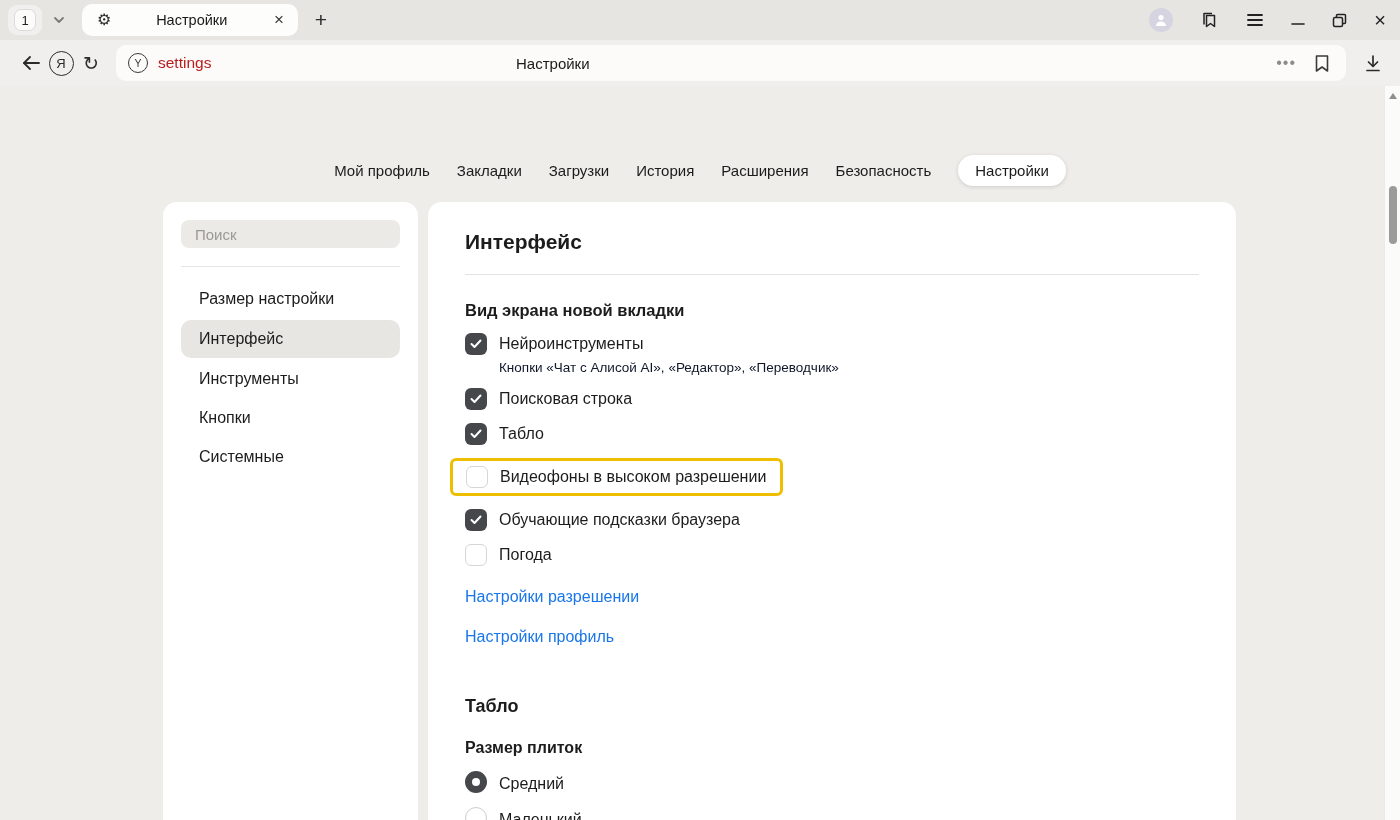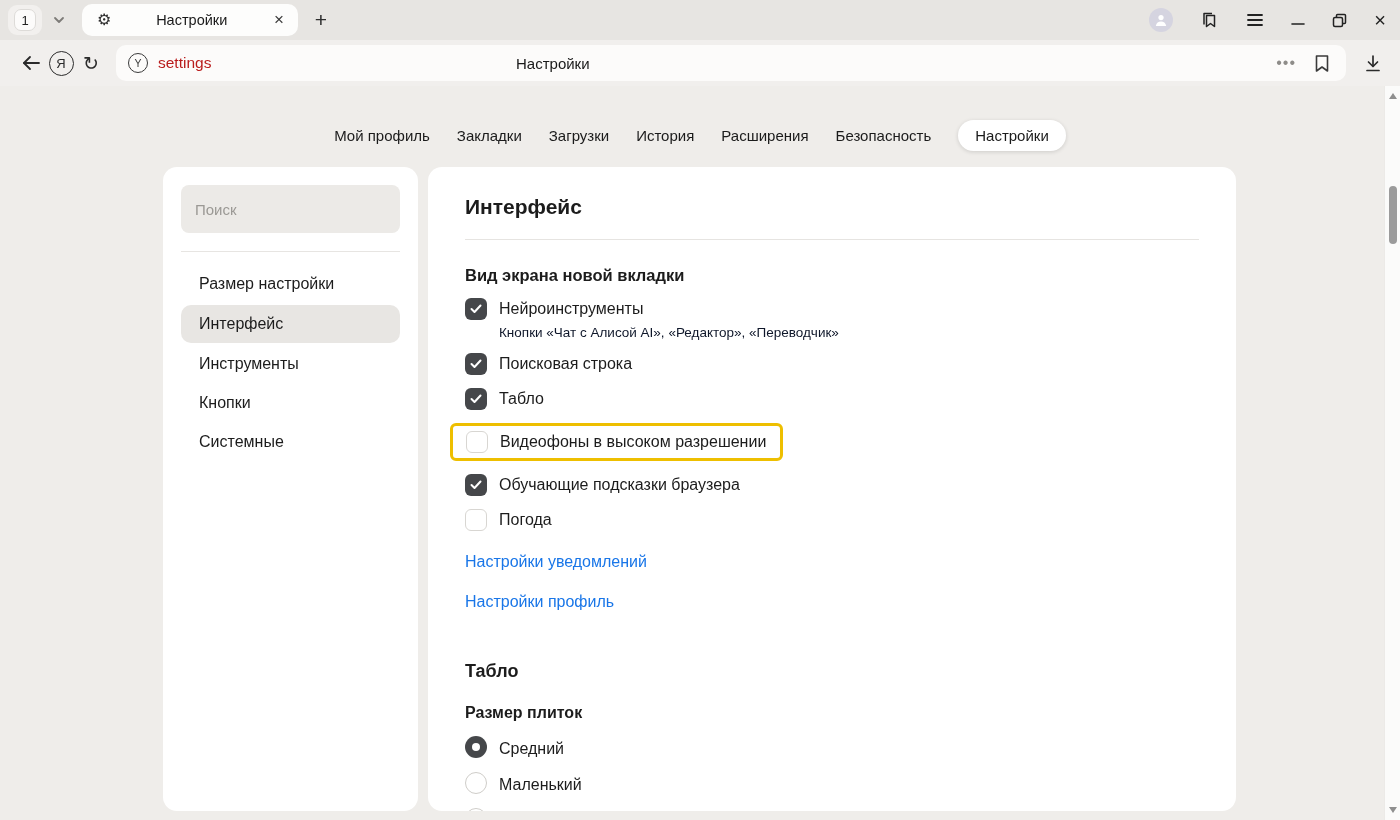--- a/index.html
+++ b/index.html
@@ -36,28 +36,28 @@
   .more-dots { color:#8e8c89; font-size:16px; letter-spacing:1px; cursor:pointer; }
 
   
   .page { flex:1; position:relative; background:#efedea; }
   .scrollbar { position:absolute; top:0; right:0; width:16px; height:100%; background:#fbfbfa; border-left:1px solid #eceae7; }
   .sb-up { position:absolute; top:7px; left:4px; width:0; height:0; border-left:4.5px solid transparent; border-right:4.5px solid transparent; border-bottom:6px solid #8f8f8f; cursor:pointer; }
   .sb-down { position:absolute; bottom:7px; left:4px; width:0; height:0; border-left:4.5px solid transparent; border-right:4.5px solid transparent; border-top:6px solid #8f8f8f; cursor:pointer; }
   .sb-thumb { position:absolute; top:100px; left:4px; width:8px; height:58px; background:#9b9b9b; border-radius:4px; cursor:grab; }
 
   .nav { margin-top:34px; display:flex; justify-content:center; align-items:center; gap:27px; font-size:15px; }
-  .nav-item { cursor:pointer; color:#1b1b1b; padding:7px 0; }
+  .nav-item { cursor:pointer; color:#1b1b1b; padding:7px 0;margin-top:35px; }
   .nav-item.active { background:#fff; padding:7px 17px; border-radius:17px; box-shadow:0 1px 4px rgba(0,0,0,.14); }
 
   .content { display:flex; margin:16px 0 0 163px; gap:10px; height:644px; }
 
   
   .sidebar { width:255px; background:#fff; border-radius:14px; padding:18px; }
-  .search-input { width:100%; height:48px; background:#eceae7; border:none; border-radius:8px; padding:0 14px; font-size:15px; font-family:"Liberation Sans", sans-serif; color:#701a75; outline:none; }
+  .search-input { width:100%; height:28px; background:#eceae7; border:none; border-radius:8px; padding:0 14px; font-size:15px; font-family:"Liberation Sans", sans-serif; color:#701a75; outline:none; }
   .search-input::placeholder { color:#9b9995; }
   .side-divider { height:1px; background:#e7e5e2; margin:18px 0 14px; }
   .side-item { font-size:16px; padding:9px 18px; margin-top:3px; border-radius:10px; cursor:pointer; }
   .side-item.active { background:#e8e6e3; padding-top:10px; padding-bottom:10px; }
 
   
   .main { width:808px; background:#fff; border-radius:14px; padding:28px 37px 0 37px; overflow:hidden; }
   .main h1 { font-size:21px; font-weight:700; }
   .main-divider { height:1px; background:#e6e4e1; margin-top:20px; }
   .sec-title { font-size:16.5px; font-weight:700; margin-top:26px; }
@@ -239,21 +239,21 @@
               </svg>
           </span>
           <span class="cb-label">Обучающие подсказки браузера</span>
         </div>
 
         <div class="cb-row">
           <span class="checkbox unchecked"></span>
           <span class="cb-label">Погода</span>
         </div>
 
-        <a class="link">Настройки уведомлений</a>
+        <a class="link">Настройки разрешении</a>
         <a class="link">Настройки профиль</a>
 
         <div class="tablo-title">Табло</div>
         <div class="sub-title">Размер плиток</div>
 
         <div class="radio-row">
           <span class="radio selected"></span>
           <span class="radio-label">Средний</span>
         </div>
         <div class="radio-row">

